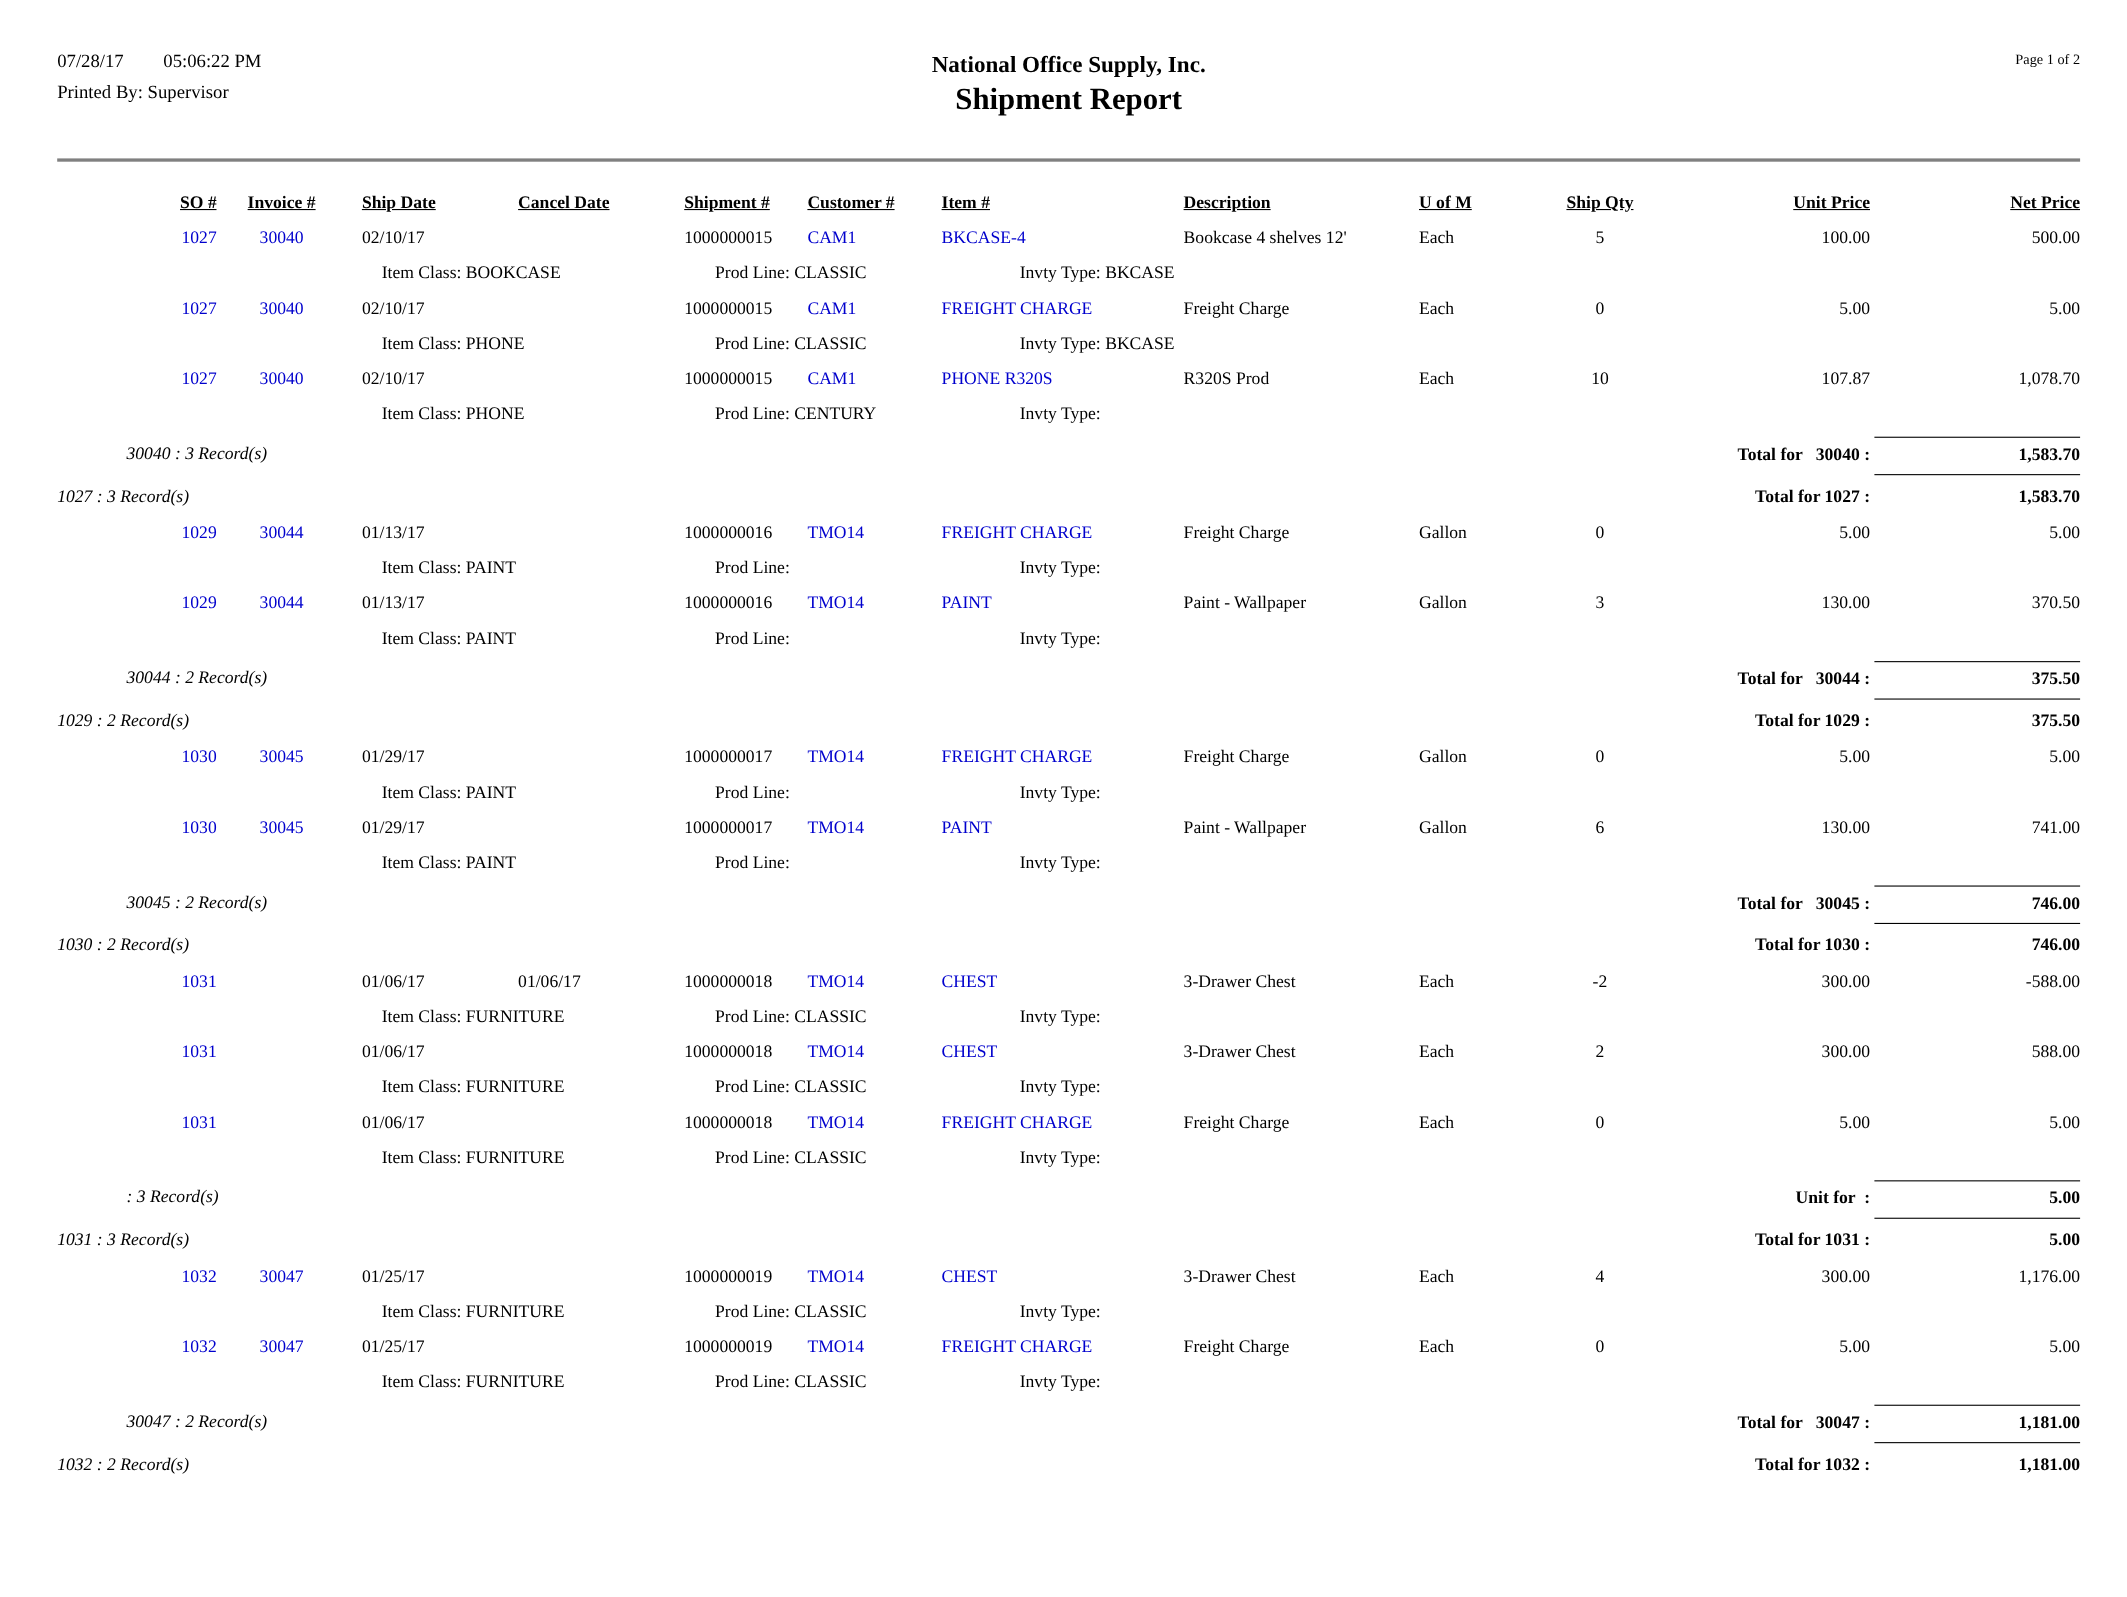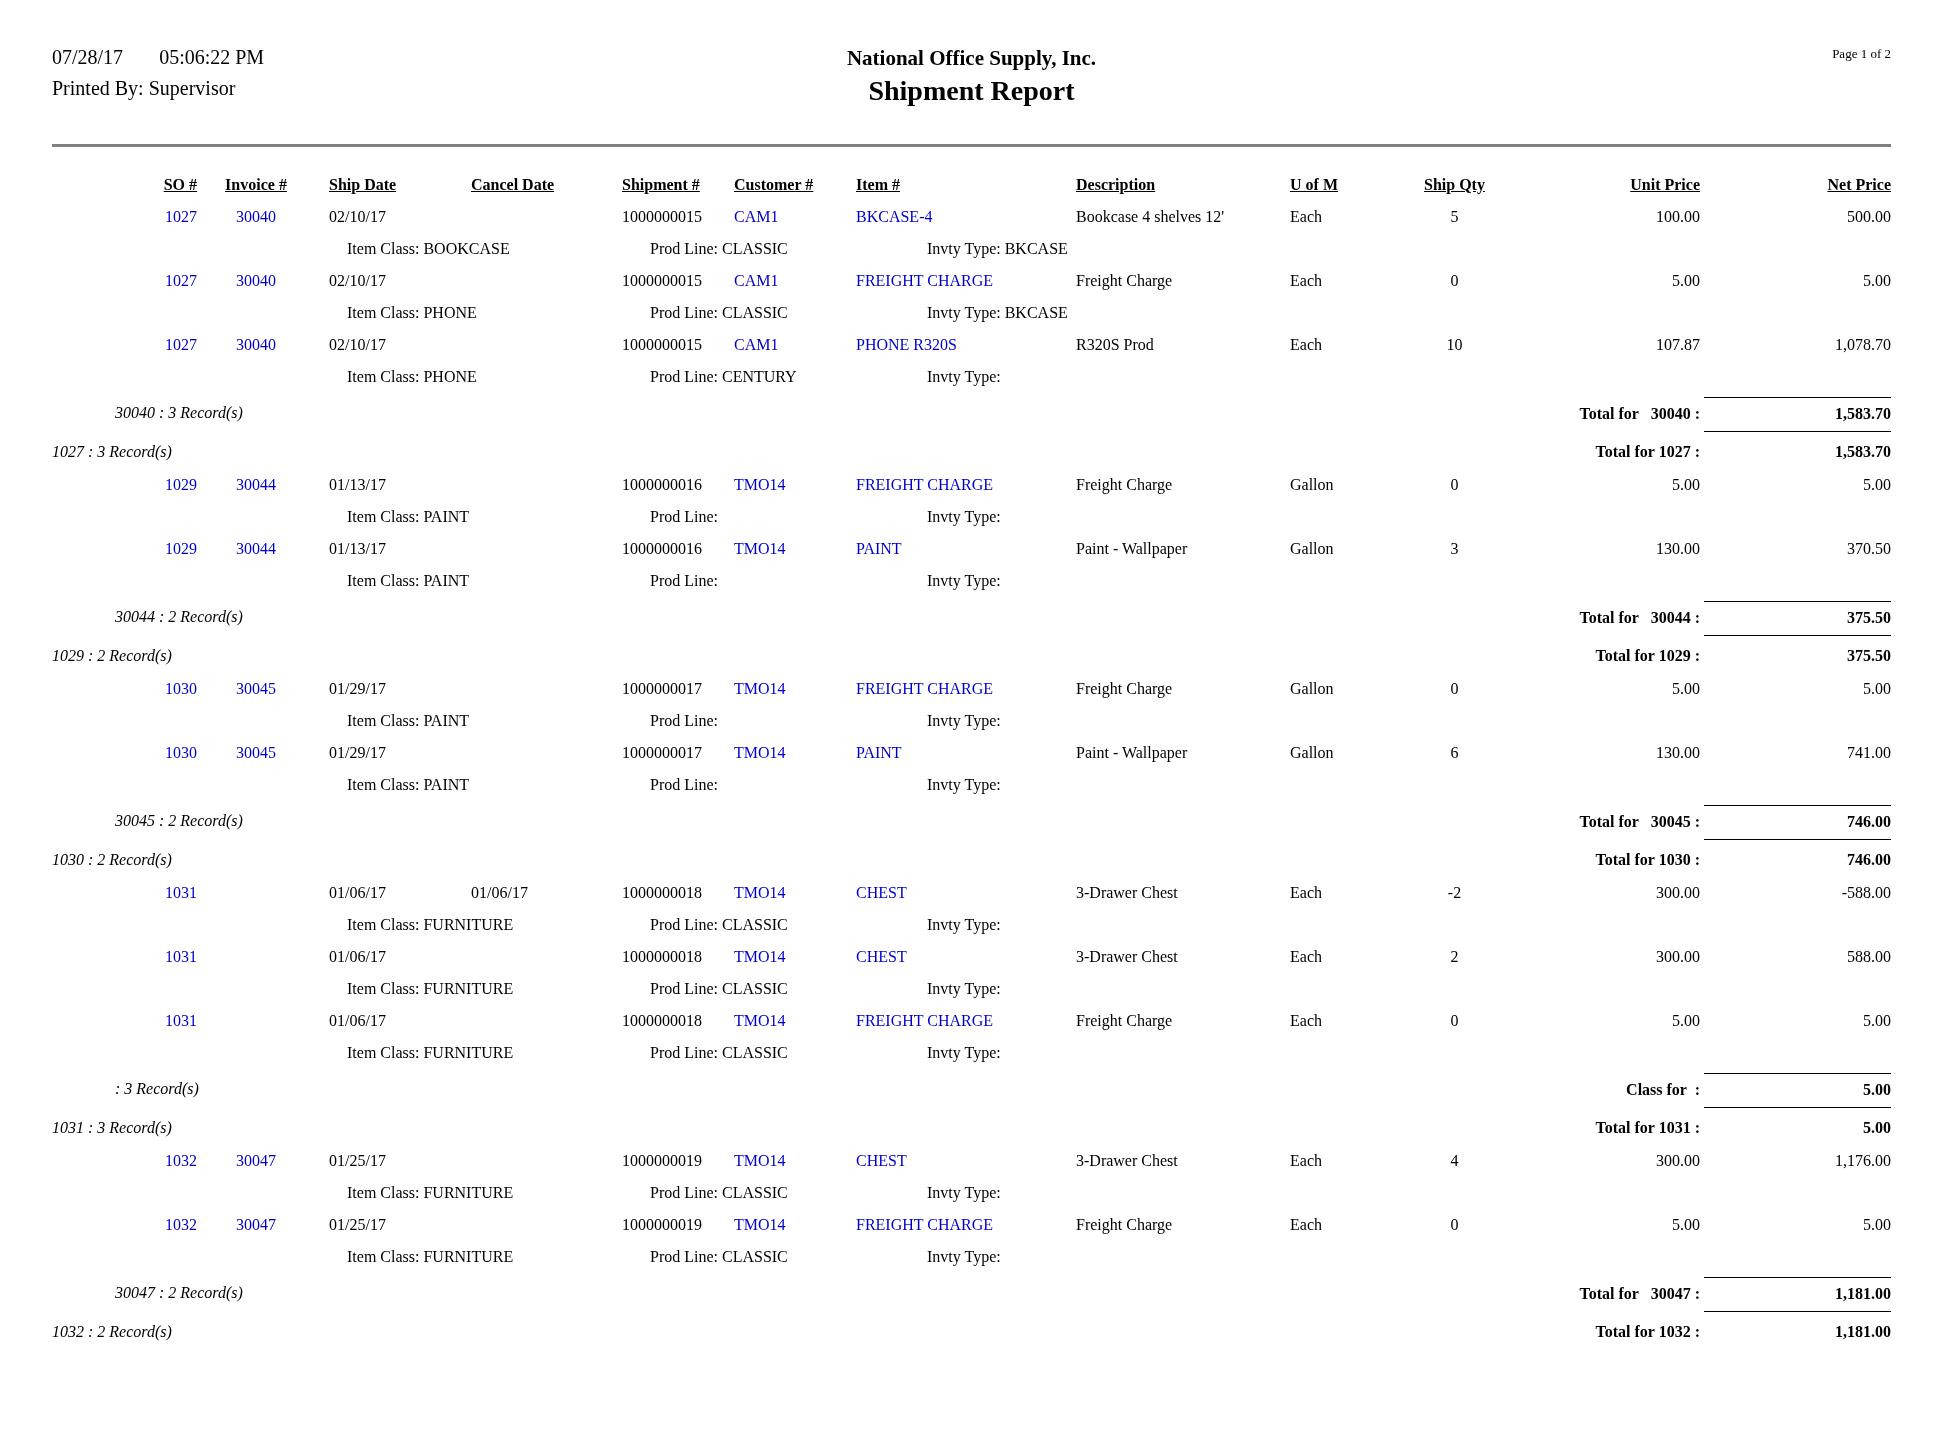--- a/index.html
+++ b/index.html
@@ -2,21 +2,21 @@
 <html style="--link: #0000cd; --rule: #808080;"><head>
 <meta charset="utf-8">
 <style>
   html,body{margin:0;padding:0;background:#ffffff;color:#000;
     font-family:"Liberation Serif","DejaVu Serif",serif;font-size:16px;}
   .page{width:1934px;height:1452px;box-sizing:border-box;position:relative;
     padding:46px 43px 0 52px;background:#fff;overflow:hidden;}
 
   
   .hdr{position:relative;height:92px;}
-  .hdr-left{position:absolute;left:0;top:0;font-size:20px;}
+  .hdr-left{position:absolute;left:0;top:0;font-size:17px;}
   .time{margin-left:36px;}
   .printedby{margin-top:8px;}
   .hdr-center{position:absolute;left:0;right:0;top:0;text-align:center;}
   .company{font-weight:bold;font-size:21px;}
   .title{font-weight:bold;font-size:28px;margin-top:4px;}
   .hdr-right{position:absolute;right:0;top:0;font-size:13px;}
   .rule{border-top:3px solid var(--rule,#808080);margin-top:6px;}
 
   
   .grid-row{display:grid;
@@ -309,21 +309,21 @@
         <span class="cell c-unit">5.00</span>
         <span class="cell c-net">5.00</span>
       </div>
       <div class="sub-row">
         <span class="sc sc1">Item Class: FURNITURE</span>
         <span class="sc sc2">Prod Line: CLASSIC</span>
         <span class="sc sc3">Invty Type:</span>
       </div>
       <div class="total-row invoice-total">
         <span class="tl-left">: 3 Record(s)</span>
-        <span class="tl-label">Class for  :</span>
+        <span class="tl-label">Unit for  :</span>
         <span class="tl-amount">5.00</span>
       </div>
       <div class="total-row so-total">
         <span class="tl-left">1031 : 3 Record(s)</span>
         <span class="tl-label">Total for 1031 :</span>
         <span class="tl-amount">5.00</span>
       </div>
       <div class="grid-row line-row">
         <span class="cell c-so link">1032</span>
         <span class="cell c-invoice link">30047</span>

